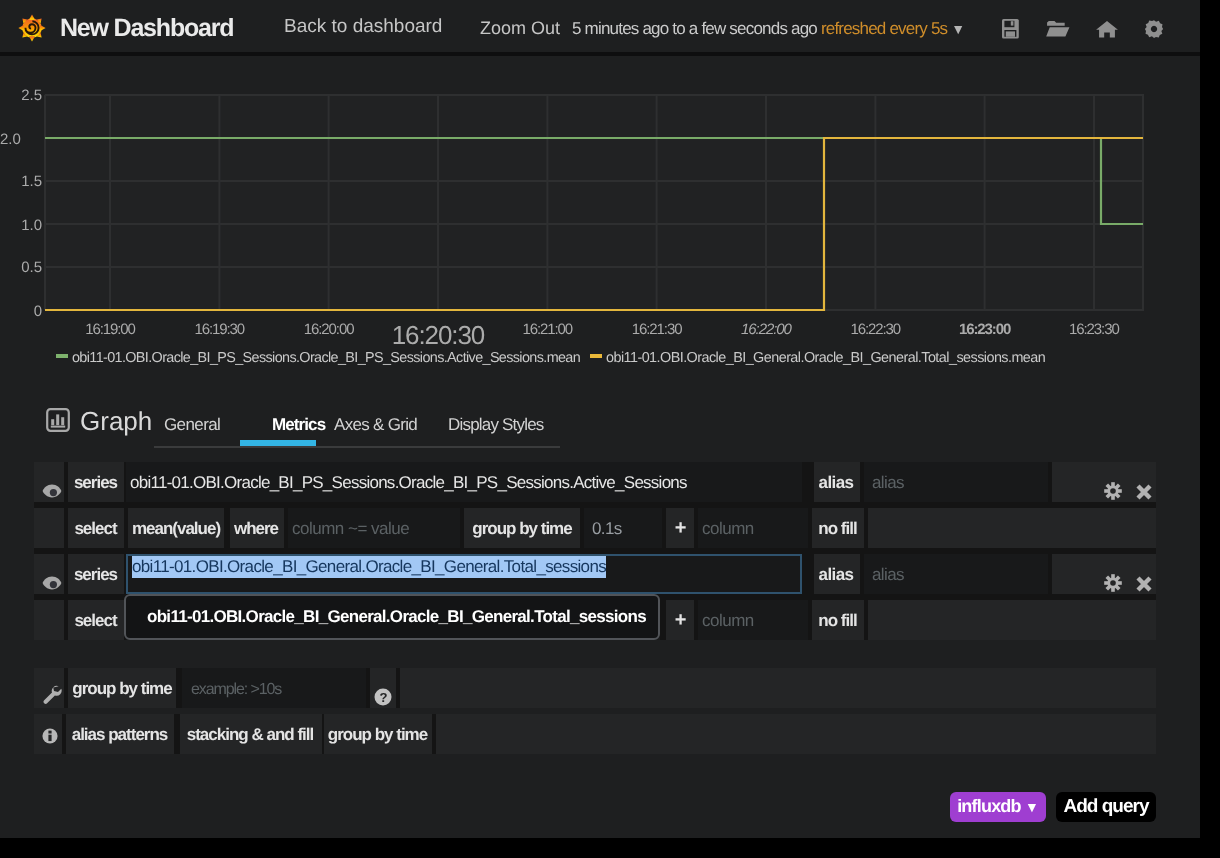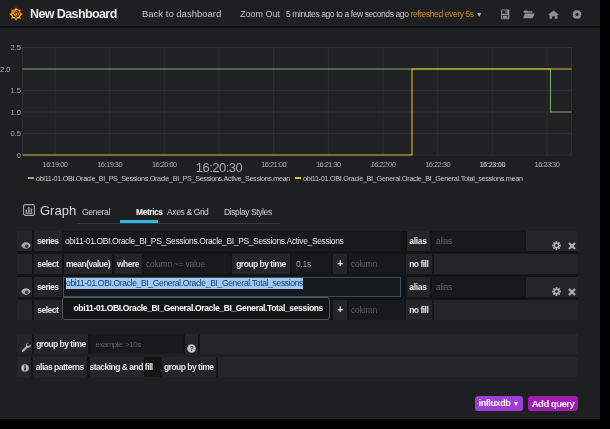--- a/index.html
+++ b/index.html
@@ -214,20 +214,20 @@
       </div>
       <div class="cell fill" style="left:199.5px;top:334px;width:378.5px;"></div>
       <div class="cell lab" style="left:17px;top:357px;width:13.5px;">
         <span style="position:absolute;display:block;line-height:0;left:4.2px;top:6.5px;"><svg width="8" height="8" viewBox="0 0 11 11">
             <circle cx="5.5" cy="5.5" r="5.2" fill="#b8b8b8"></circle>
             <rect x="4.4" y="1.8" width="2.2" height="2" fill="#242526"></rect>
             <rect x="4.4" y="4.6" width="2.2" height="4.4" fill="#242526"></rect>
           </svg></span>
       </div>
       <div class="cell lab" style="left:32.5px;top:357px;width:54.5px;">alias patterns</div>
-      <div class="cell lab" style="left:89.5px;top:357px;width:54px;">stacking &amp; and fill</div>
+      <div class="cell lab" style="left:89.5px;top:357px;width:71px;">stacking &amp; and fill</div>
       <div class="cell lab" style="left:162px;top:357px;width:53.5px;">group by time</div>
       <div class="cell fill" style="left:217.5px;top:357px;width:360.5px;"></div>
     </div>
 
   <div class="abs" style="left:475px;top:396px;width:48px;height:15px;background:#9f3ed1;border-radius:3px;color:#fff;font-size:9px;font-weight:bold;letter-spacing:-0.4px;text-align:center;line-height:15px;">influxdb <span style="font-size:7px;letter-spacing:0;">▼</span></div>
-  <div class="abs" style="left:528px;top:396px;width:50px;height:15px;background:#a21caf;border-radius:3px;color:#fff;font-size:9.5px;font-weight:bold;letter-spacing:-0.5px;text-align:center;line-height:15px;">Add query</div>
+  <div class="abs" style="left:528px;top:396px;width:50px;height:15px;background:#000000;border-radius:3px;color:#fff;font-size:9.5px;font-weight:bold;letter-spacing:-0.5px;text-align:center;line-height:15px;">Add query</div>
 </div>
 
 </body></html>

